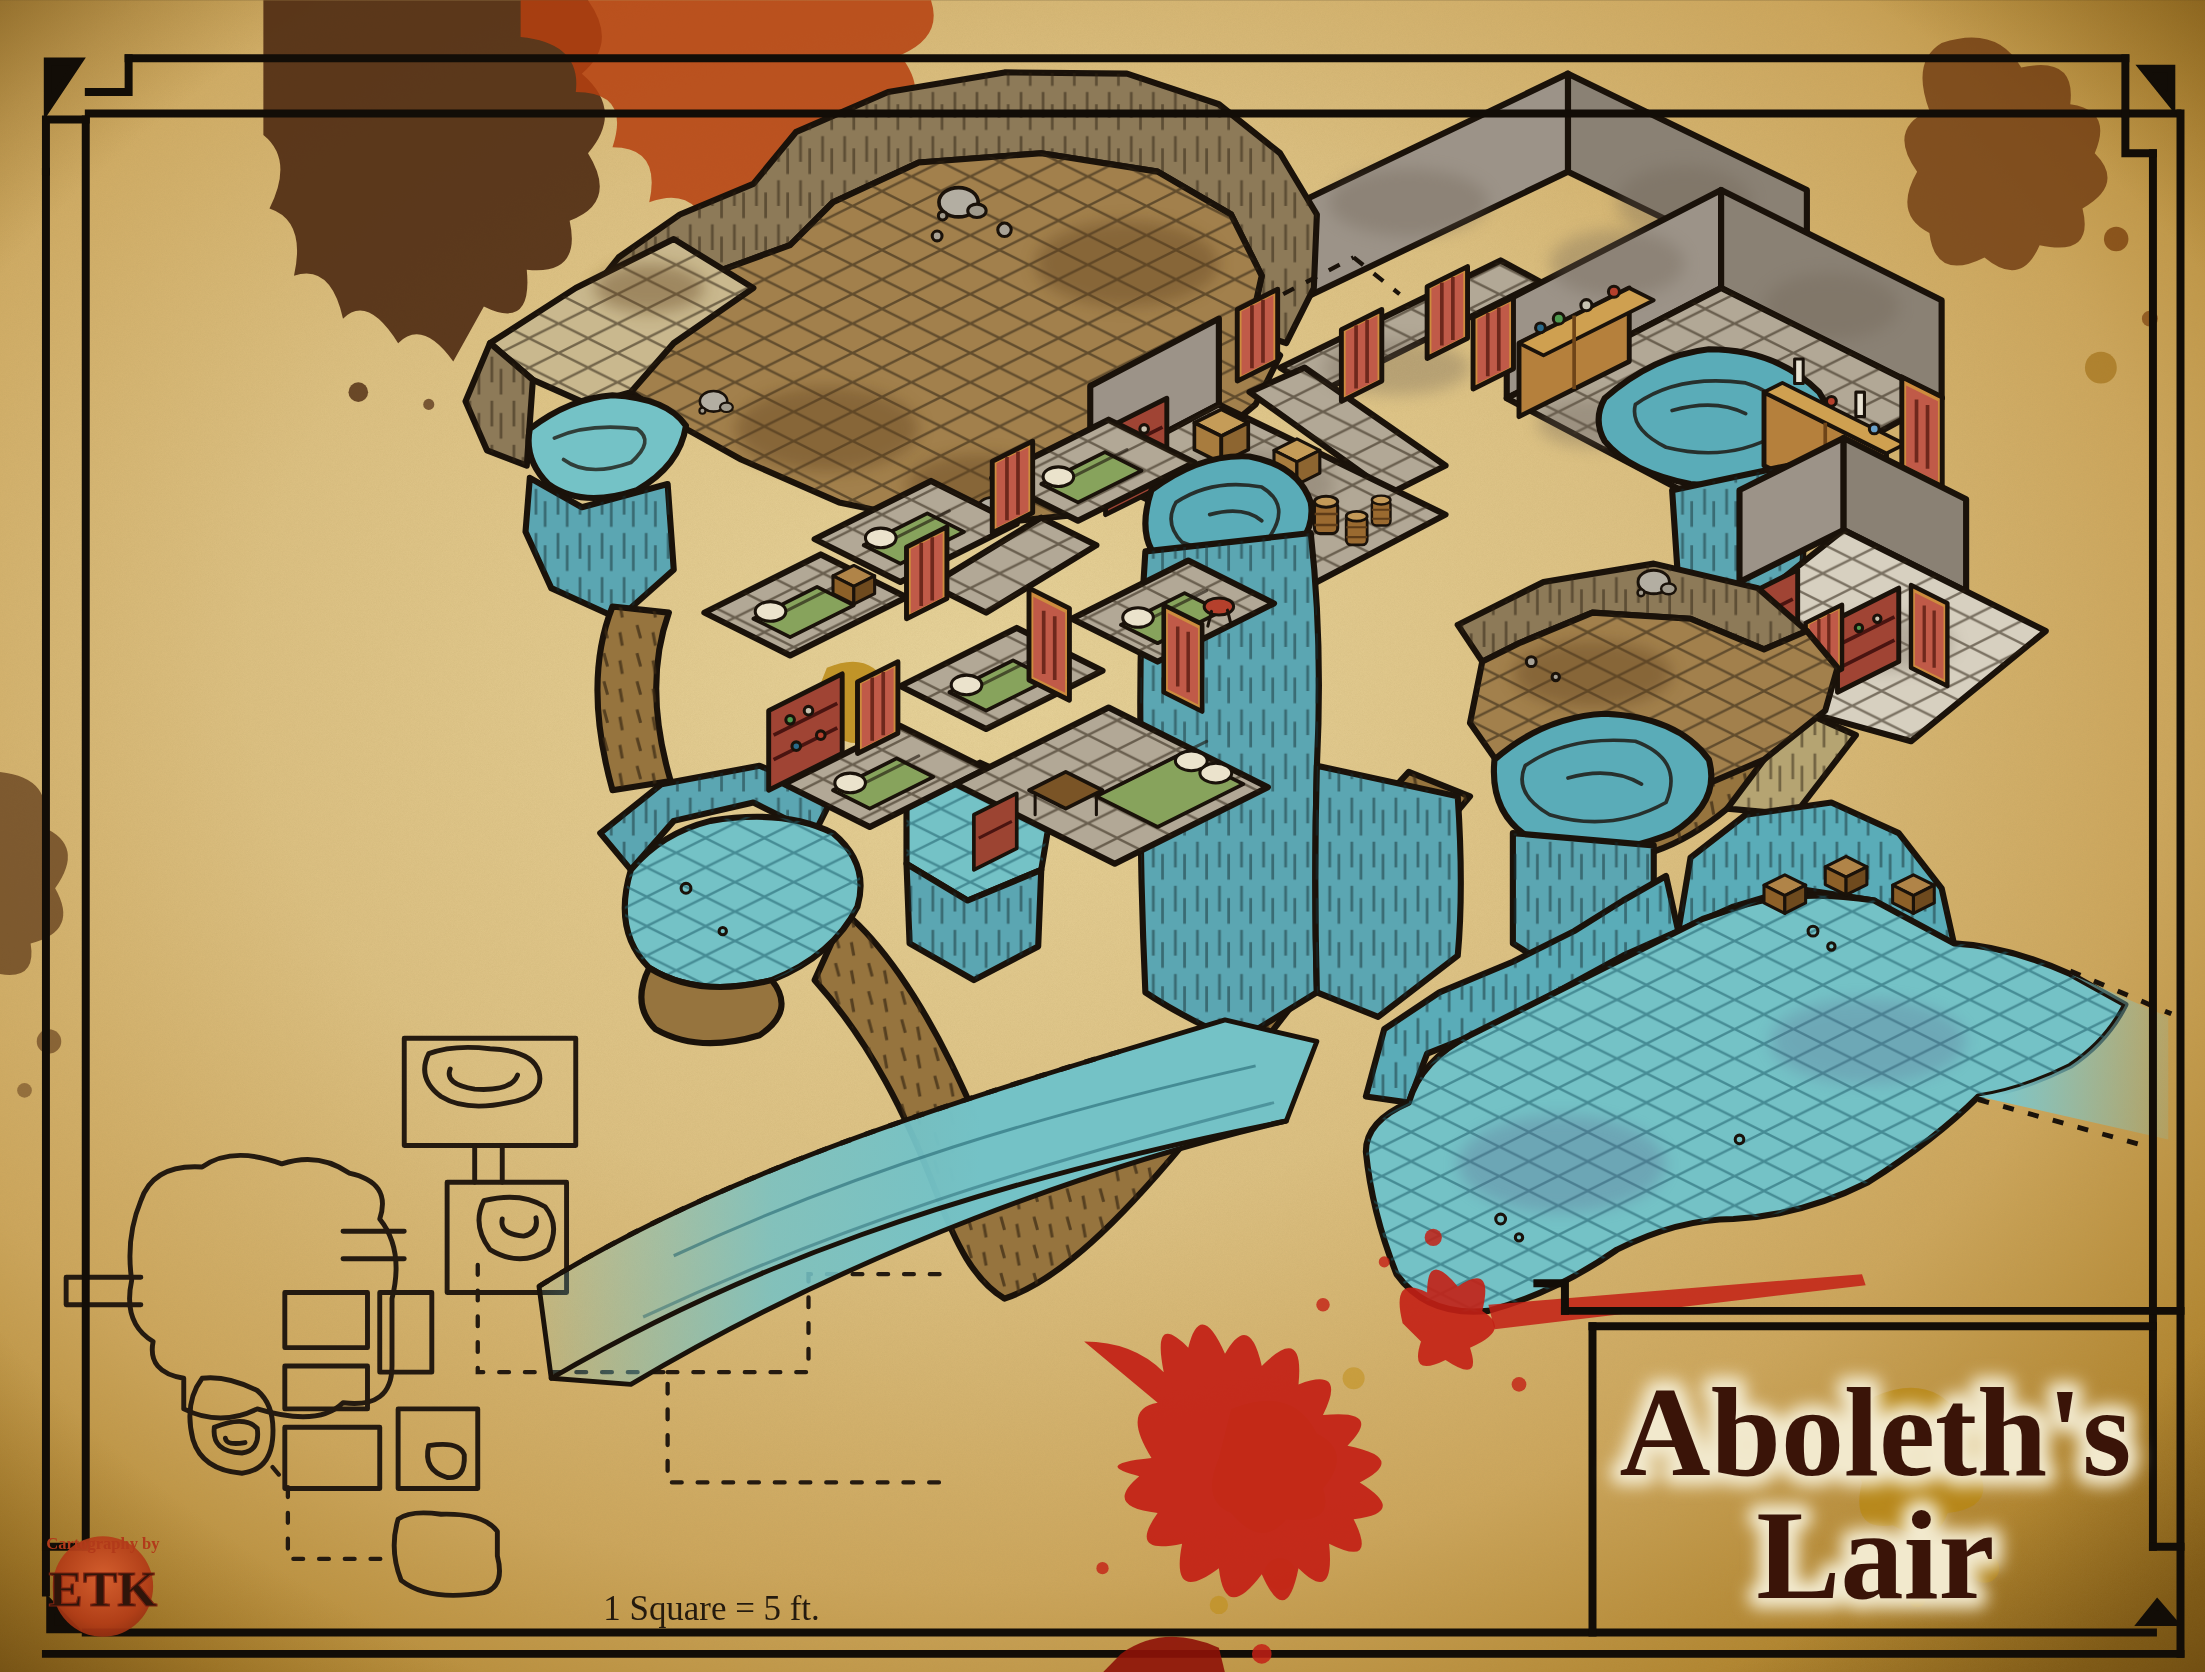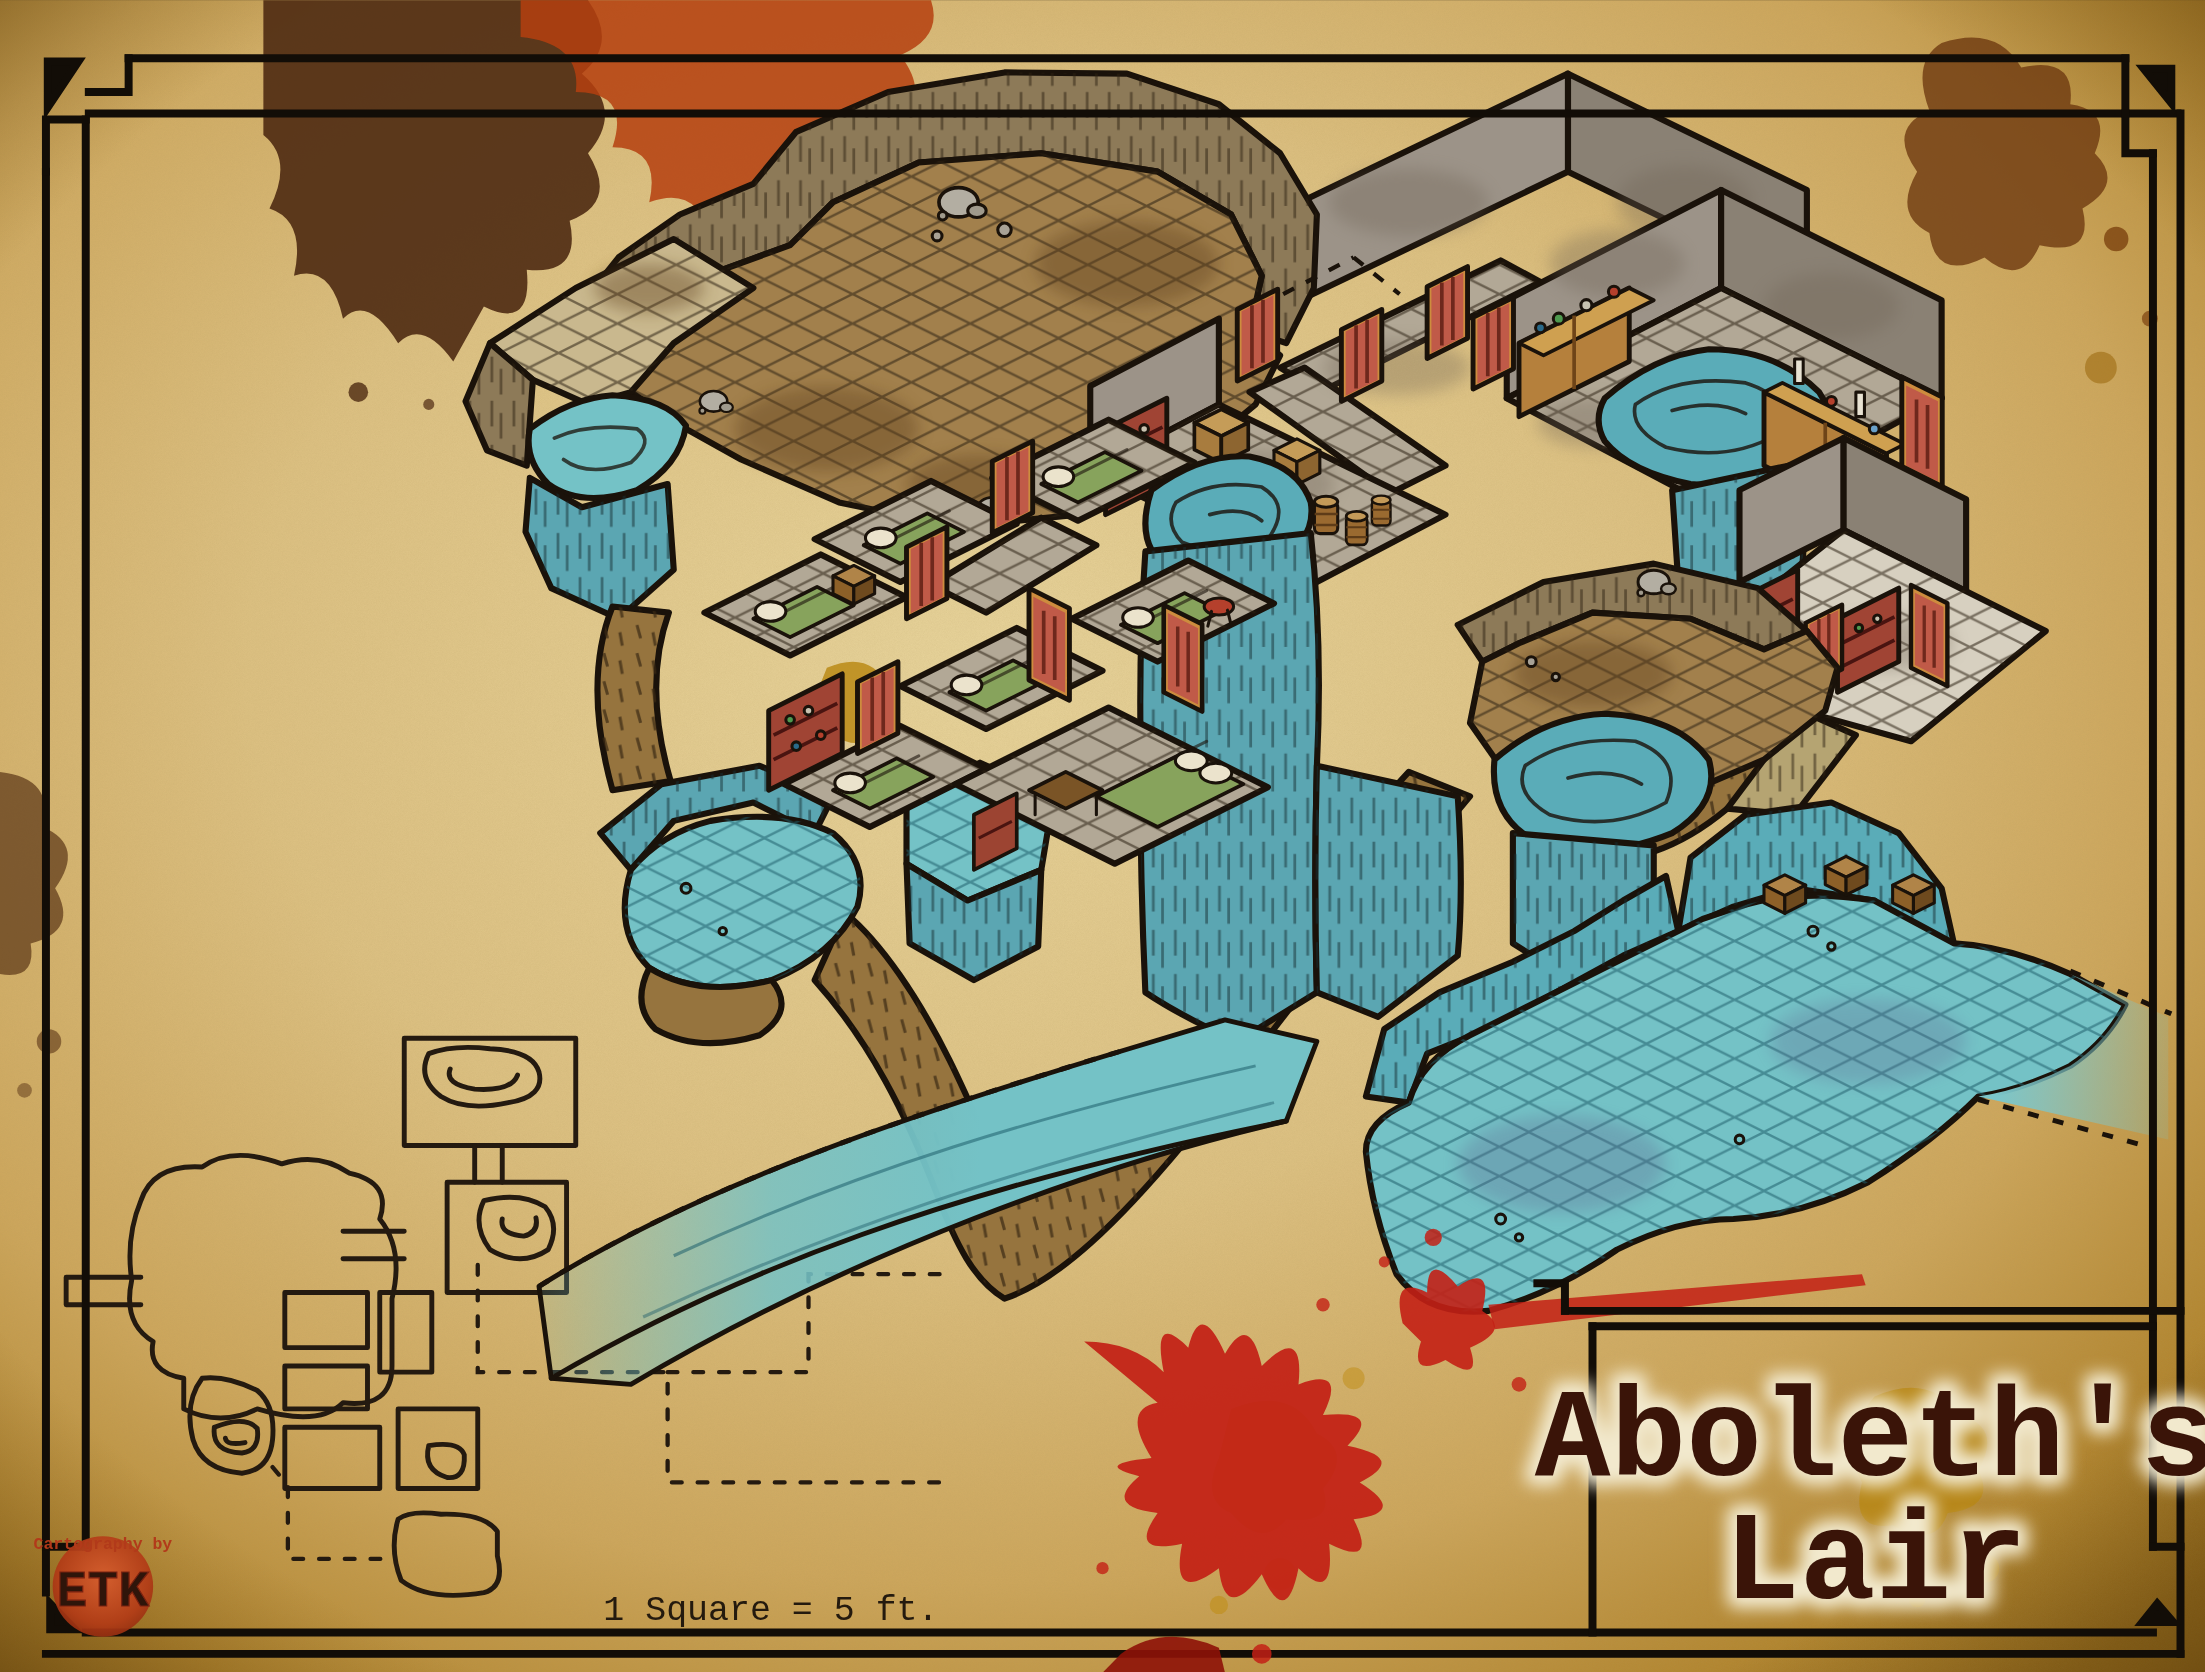--- a/index.html
+++ b/index.html
@@ -1,17 +1,17 @@
 <!DOCTYPE html>
 <html style="font-size:9.8px"><head>
 <meta charset="utf-8">
 <style>
   html,body{margin:0;padding:0;background:#0d0a05;}
   .map-root{position:relative;width:2205px;height:1673px;overflow:hidden;
-    font-family:Liberation Mono, monospace;}
+    font-family:Liberation Serif, serif;}
   svg{display:block}
   
   .i  {stroke:#1a120a;stroke-width:10;stroke-linejoin:round;stroke-linecap:round;}
   .i8 {stroke:#1a120a;stroke-width:8;stroke-linejoin:round;stroke-linecap:round;}
   .i6 {stroke:#1a120a;stroke-width:6;stroke-linejoin:round;stroke-linecap:round;}
   .i5 {stroke:#1a120a;stroke-width:5;stroke-linejoin:round;stroke-linecap:round;}
   .nf {fill:none}
   .fl-cave{fill:#a2804c}.fl-tan{fill:#c9b88e}.fl-stone{fill:#b2a896}.fl-light{fill:#d7d0c0}
   .w-rock{fill:#8d7a58}.w-gray{fill:#9c9388}.w-gray2{fill:#8a8174}
   .water{fill:#74c2c6}.water2{fill:#5aacb8}.cliff{fill:#5ba6b2}

